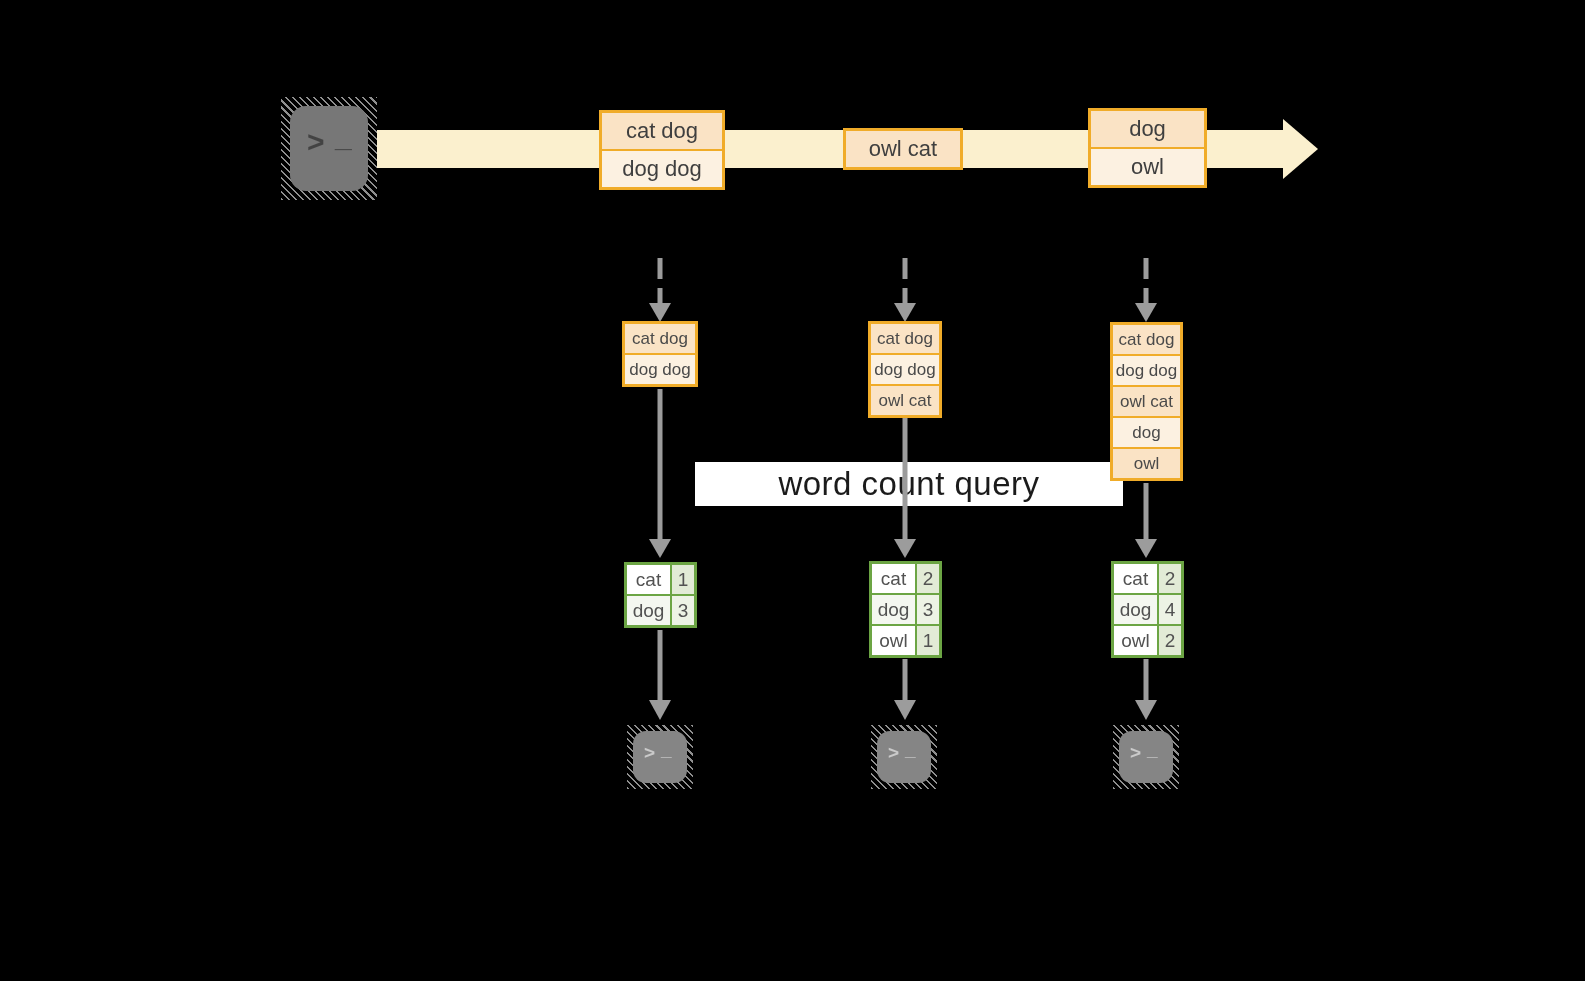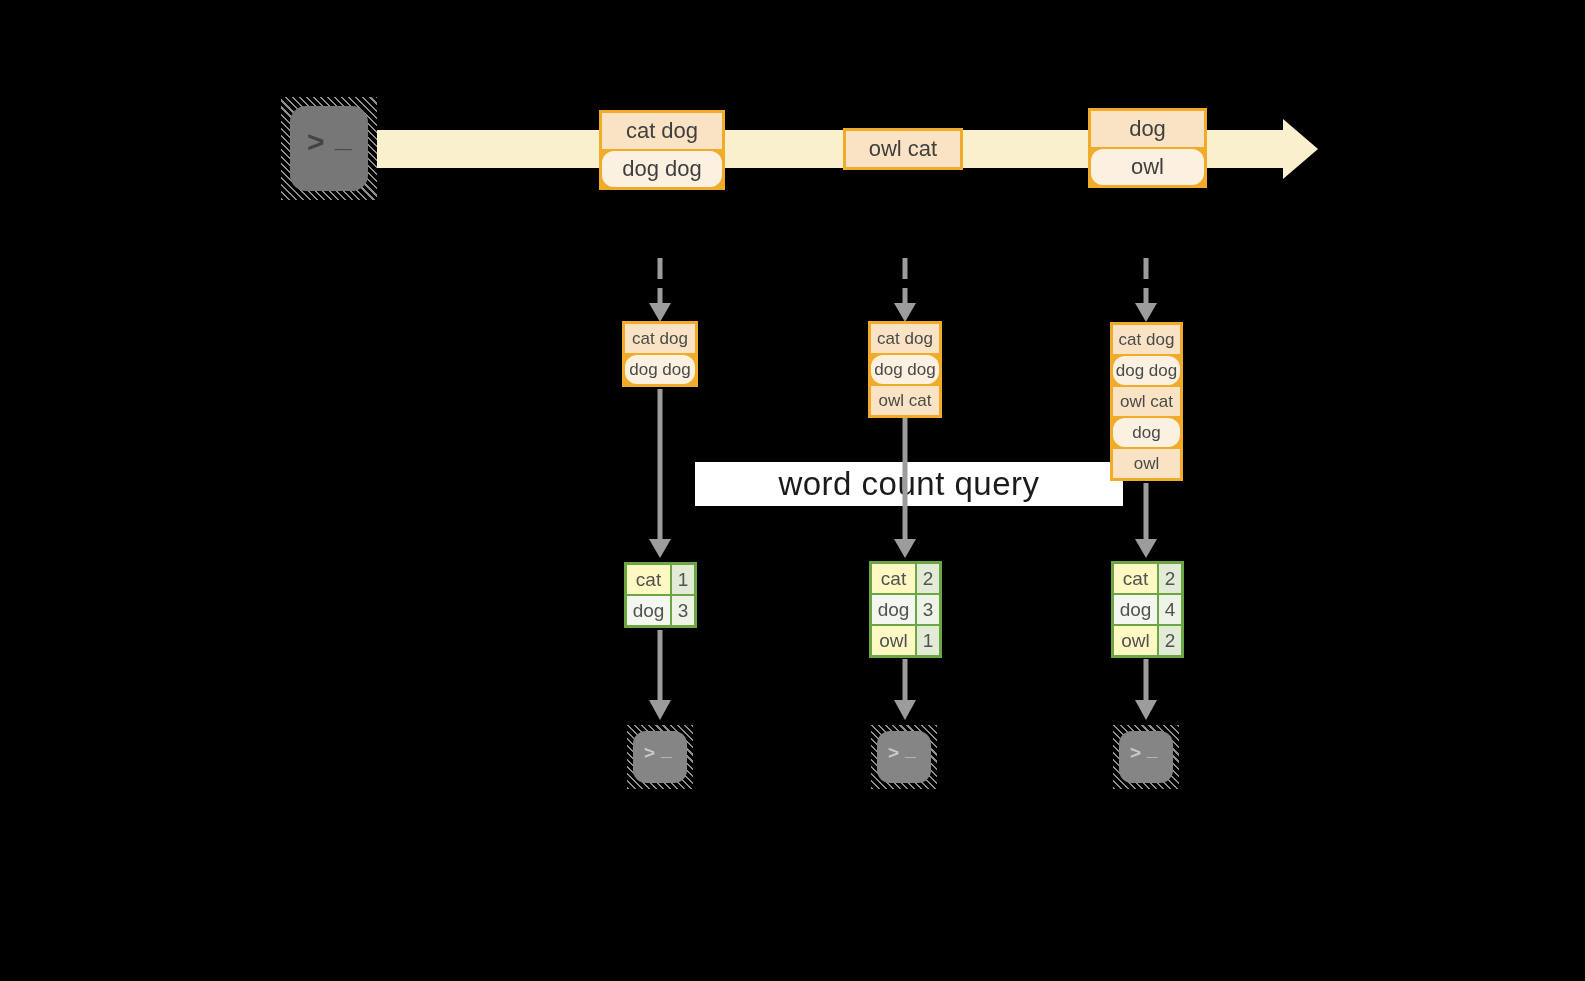--- a/index.html
+++ b/index.html
@@ -9,34 +9,34 @@
   }
   .abs{position:absolute;box-sizing:border-box;}
 
   
   .stream-band{left:377px;top:130px;width:906px;height:38px;background:#FBF0CE;z-index:0;}
 
   
   .obox{background:#F0AC29;padding:3px;display:flex;flex-direction:column;gap:2px;z-index:3;}
   .ocell{background:#FAE3C5;display:flex;align-items:center;justify-content:center;
          color:#3F3F3F;}
-  .ocell.light{background:#FCF1E1;border-radius:12px;}
+  .ocell.light{background:#FCF1E1;}
   .topcell{height:36px;font-size:22px;}
   .stackcell{height:29px;font-size:17px;color:#4A4A4A;}
 
   
   .query-band{left:695px;top:462px;width:428px;height:44px;background:#FFFFFF;z-index:1;
               display:flex;align-items:center;justify-content:center;}
   .query-band span{font-size:33px;color:#1B1B1B;letter-spacing:0.5px;}
 
   
   .gtable{background:#6CA544;padding:3px;display:grid;grid-template-columns:43px 22px;gap:2px;z-index:3;}
   .gcell{height:29px;display:flex;align-items:center;justify-content:center;
          font-size:19px;color:#525252;}
-  .gw-odd{background:#fef9c3;}  .gc-odd{background:#E2EBD6;}
+  .gw-odd{background:#ffffff;}  .gc-odd{background:#E2EBD6;}
   .gw-even{background:#F4F7F0;} .gc-even{background:#EDF3E5;}
 
   
   .term{z-index:3;background:repeating-linear-gradient(45deg,#8f8f8f 0px,#8f8f8f 1.5px,transparent 1.5px,transparent 5px);}
   .term-inner{position:absolute;border-radius:16px;background:#777777;}
   .term-src .term-inner{left:9px;top:9px;right:9px;bottom:9px;}
   .term-out .term-inner{left:6px;top:6px;right:6px;bottom:6px;border-radius:13px;background:#858585;}
   .glyph{position:absolute;font-weight:900;line-height:1;}
   .term-src .glyph-prompt{left:17px;top:21px;font-size:30px;color:rgba(25,25,25,0.55);}
   .term-src .glyph-cursor{left:45px;top:16px;font-size:30px;color:rgba(25,25,25,0.5);}

